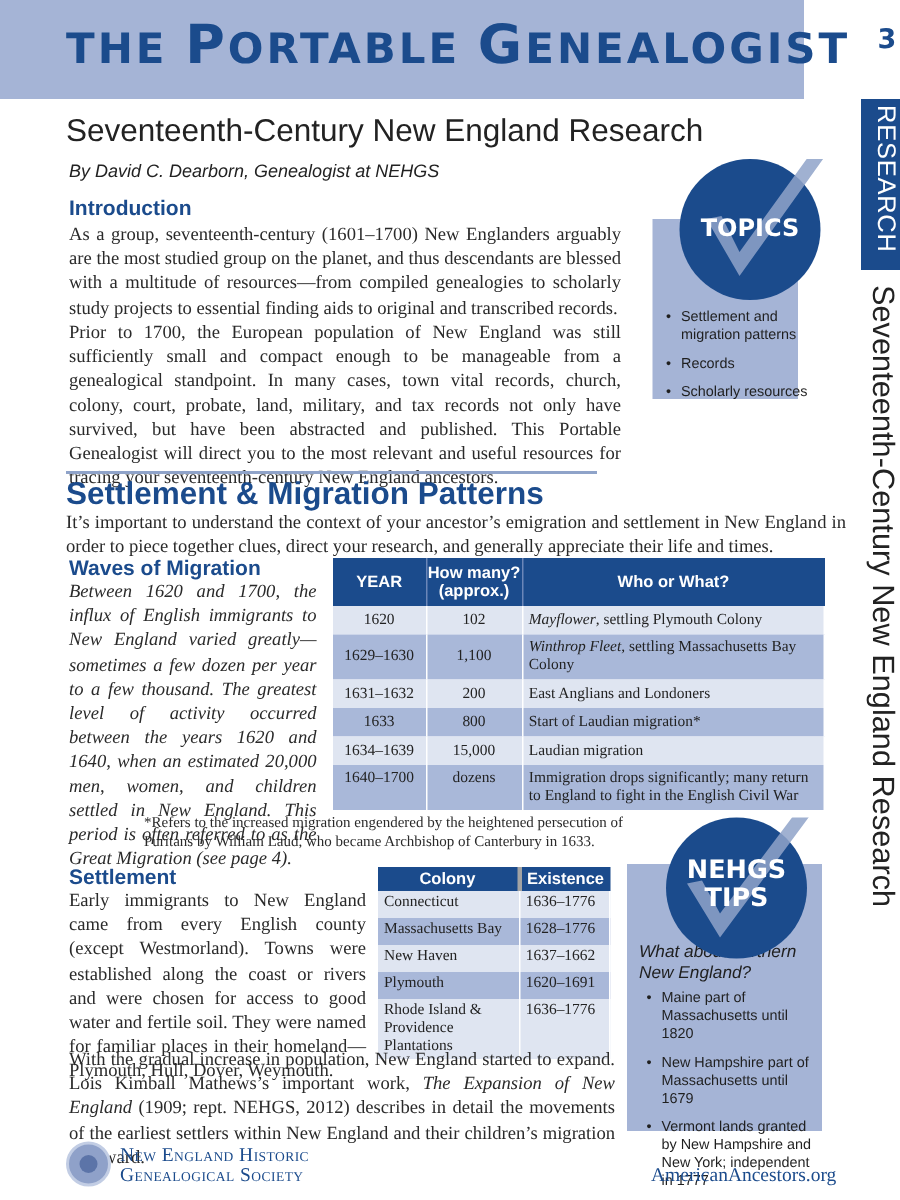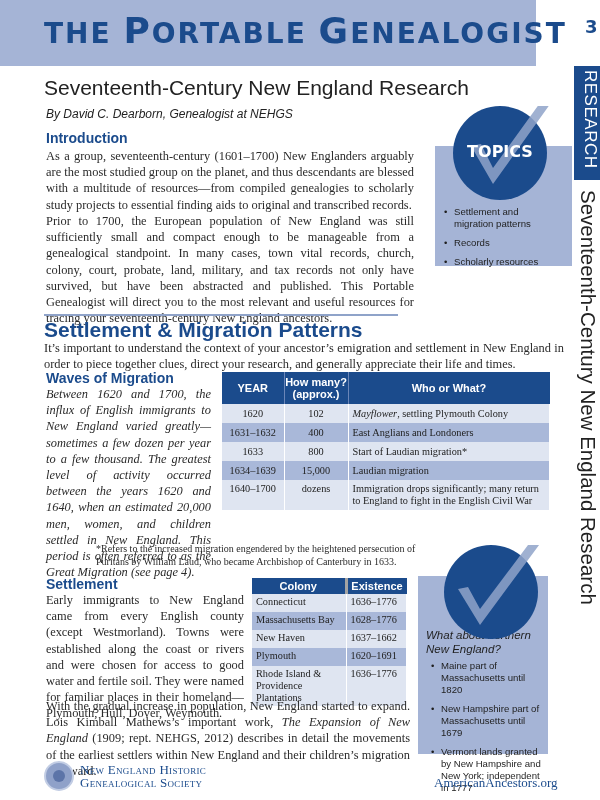--- a/index.html
+++ b/index.html
@@ -17,21 +17,21 @@
 
   .article-title { position: absolute; left: 44px; top: 76px; font-family: "Liberation Sans", sans-serif; font-size: 21px; color: #222; white-space: nowrap; }
   .byline { position: absolute; left: 46px; top: 107px; font-family: "Liberation Sans", sans-serif; font-style: italic; font-size: 12px; color: #222; }
   h3 { font-family: "Liberation Sans", sans-serif; font-weight: bold; color: #1b4b8c; font-size: 14px; }
   .sec-intro-h { position: absolute; left: 46px; top: 130px; }
   p.body { font-size: 12.4px; line-height: 16.2px; text-align: justify; color: #2a2a2a; }
   .intro-p1 { position: absolute; left: 46px; top: 148px; width: 368px; }
   .intro-p2 { position: absolute; left: 46px; top: 213px; width: 368px; }
   .rule { position: absolute; left: 44px; top: 314px; width: 354px; height: 2px; background: #8fa3c9; }
 
-  .topics { position: absolute; left: 435px; top: 146px; width: 137px; height: 120px; background: #a5b4d6; }
+  .topics { position: absolute; left: 435px; top: 146px; width: 97px; height: 120px; background: #a5b4d6; }
   .badge { position: absolute; width: 94px; height: 94px; border-radius: 50%; background: #1b4b8c; }
   .badge svg { position: absolute; left: 0; top: 0; }
   .badge-label { position: absolute; left: 0; width: 94px; text-align: center; color: #fff; font-family: "DejaVu Sans", sans-serif; font-weight: bold; font-size: 16px; line-height: 19px; }
   .badge-topics { left: 453px; top: 106px; }
   .badge-topics .badge-label { top: 36px; }
   .bullets { list-style: none; font-family: "Liberation Sans", sans-serif; font-size: 9.6px; line-height: 12px; color: #1f1f1f; }
   .bullets li { position: relative; padding-left: 11px; margin-bottom: 7px; }
   .bullets li::before { content: "•"; position: absolute; left: 1px; top: 0; }
   .topics .bullets { position: absolute; left: 8px; top: 60px; width: 104px; }
 
@@ -124,22 +124,27 @@
       <th>Who or What?</th>
     </tr>
   </thead>
   <tbody>
     <tr>
       <td class="c">1620</td>
       <td class="c">102</td>
       <td><i>Mayflower</i><span>, settling Plymouth Colony</span></td>
     </tr>
     <tr>
+      <td class="c">1629–1630</td>
+      <td class="c">1,100</td>
+      <td><i>Winthrop Fleet</i><span>, settling Massachusetts Bay Colony</span></td>
+    </tr>
+    <tr>
       <td class="c">1631–1632</td>
-      <td class="c">400</td>
+      <td class="c">200</td>
       <td>East Anglians and Londoners</td>
     </tr>
     <tr>
       <td class="c">1633</td>
       <td class="c">800</td>
       <td>Start of Laudian migration*</td>
     </tr>
     <tr>
       <td class="c">1634–1639</td>
       <td class="c">15,000</td>
@@ -195,20 +200,24 @@
   <ul class="bullets">
     <li>Maine part of Massachusetts until 1820</li>
     <li>New Hampshire part of Massachusetts until 1679</li>
     <li>Vermont lands granted by New Hampshire and New York; independent in 1777</li>
   </ul>
 </div>
 <div class="badge badge-tips">
   <svg width="110" height="94" viewBox="0 0 110 94">
     <path d="M14 44 L36 80 L98 -4 L90 -8 L36 64 L24 42 Z" fill="#8fa3c9" opacity="0.85"></path>
   </svg>
+  <div class="badge-label">
+    <div>NEHGS</div>
+    <div>TIPS</div>
+  </div>
 </div>
 
 <div class="footer-logo"></div>
 <div class="footer-org">
   <div>New England Historic</div>
   <div>Genealogical Society</div>
 </div>
 <div class="footer-url">AmericanAncestors.org</div>
 
 </body></html>

